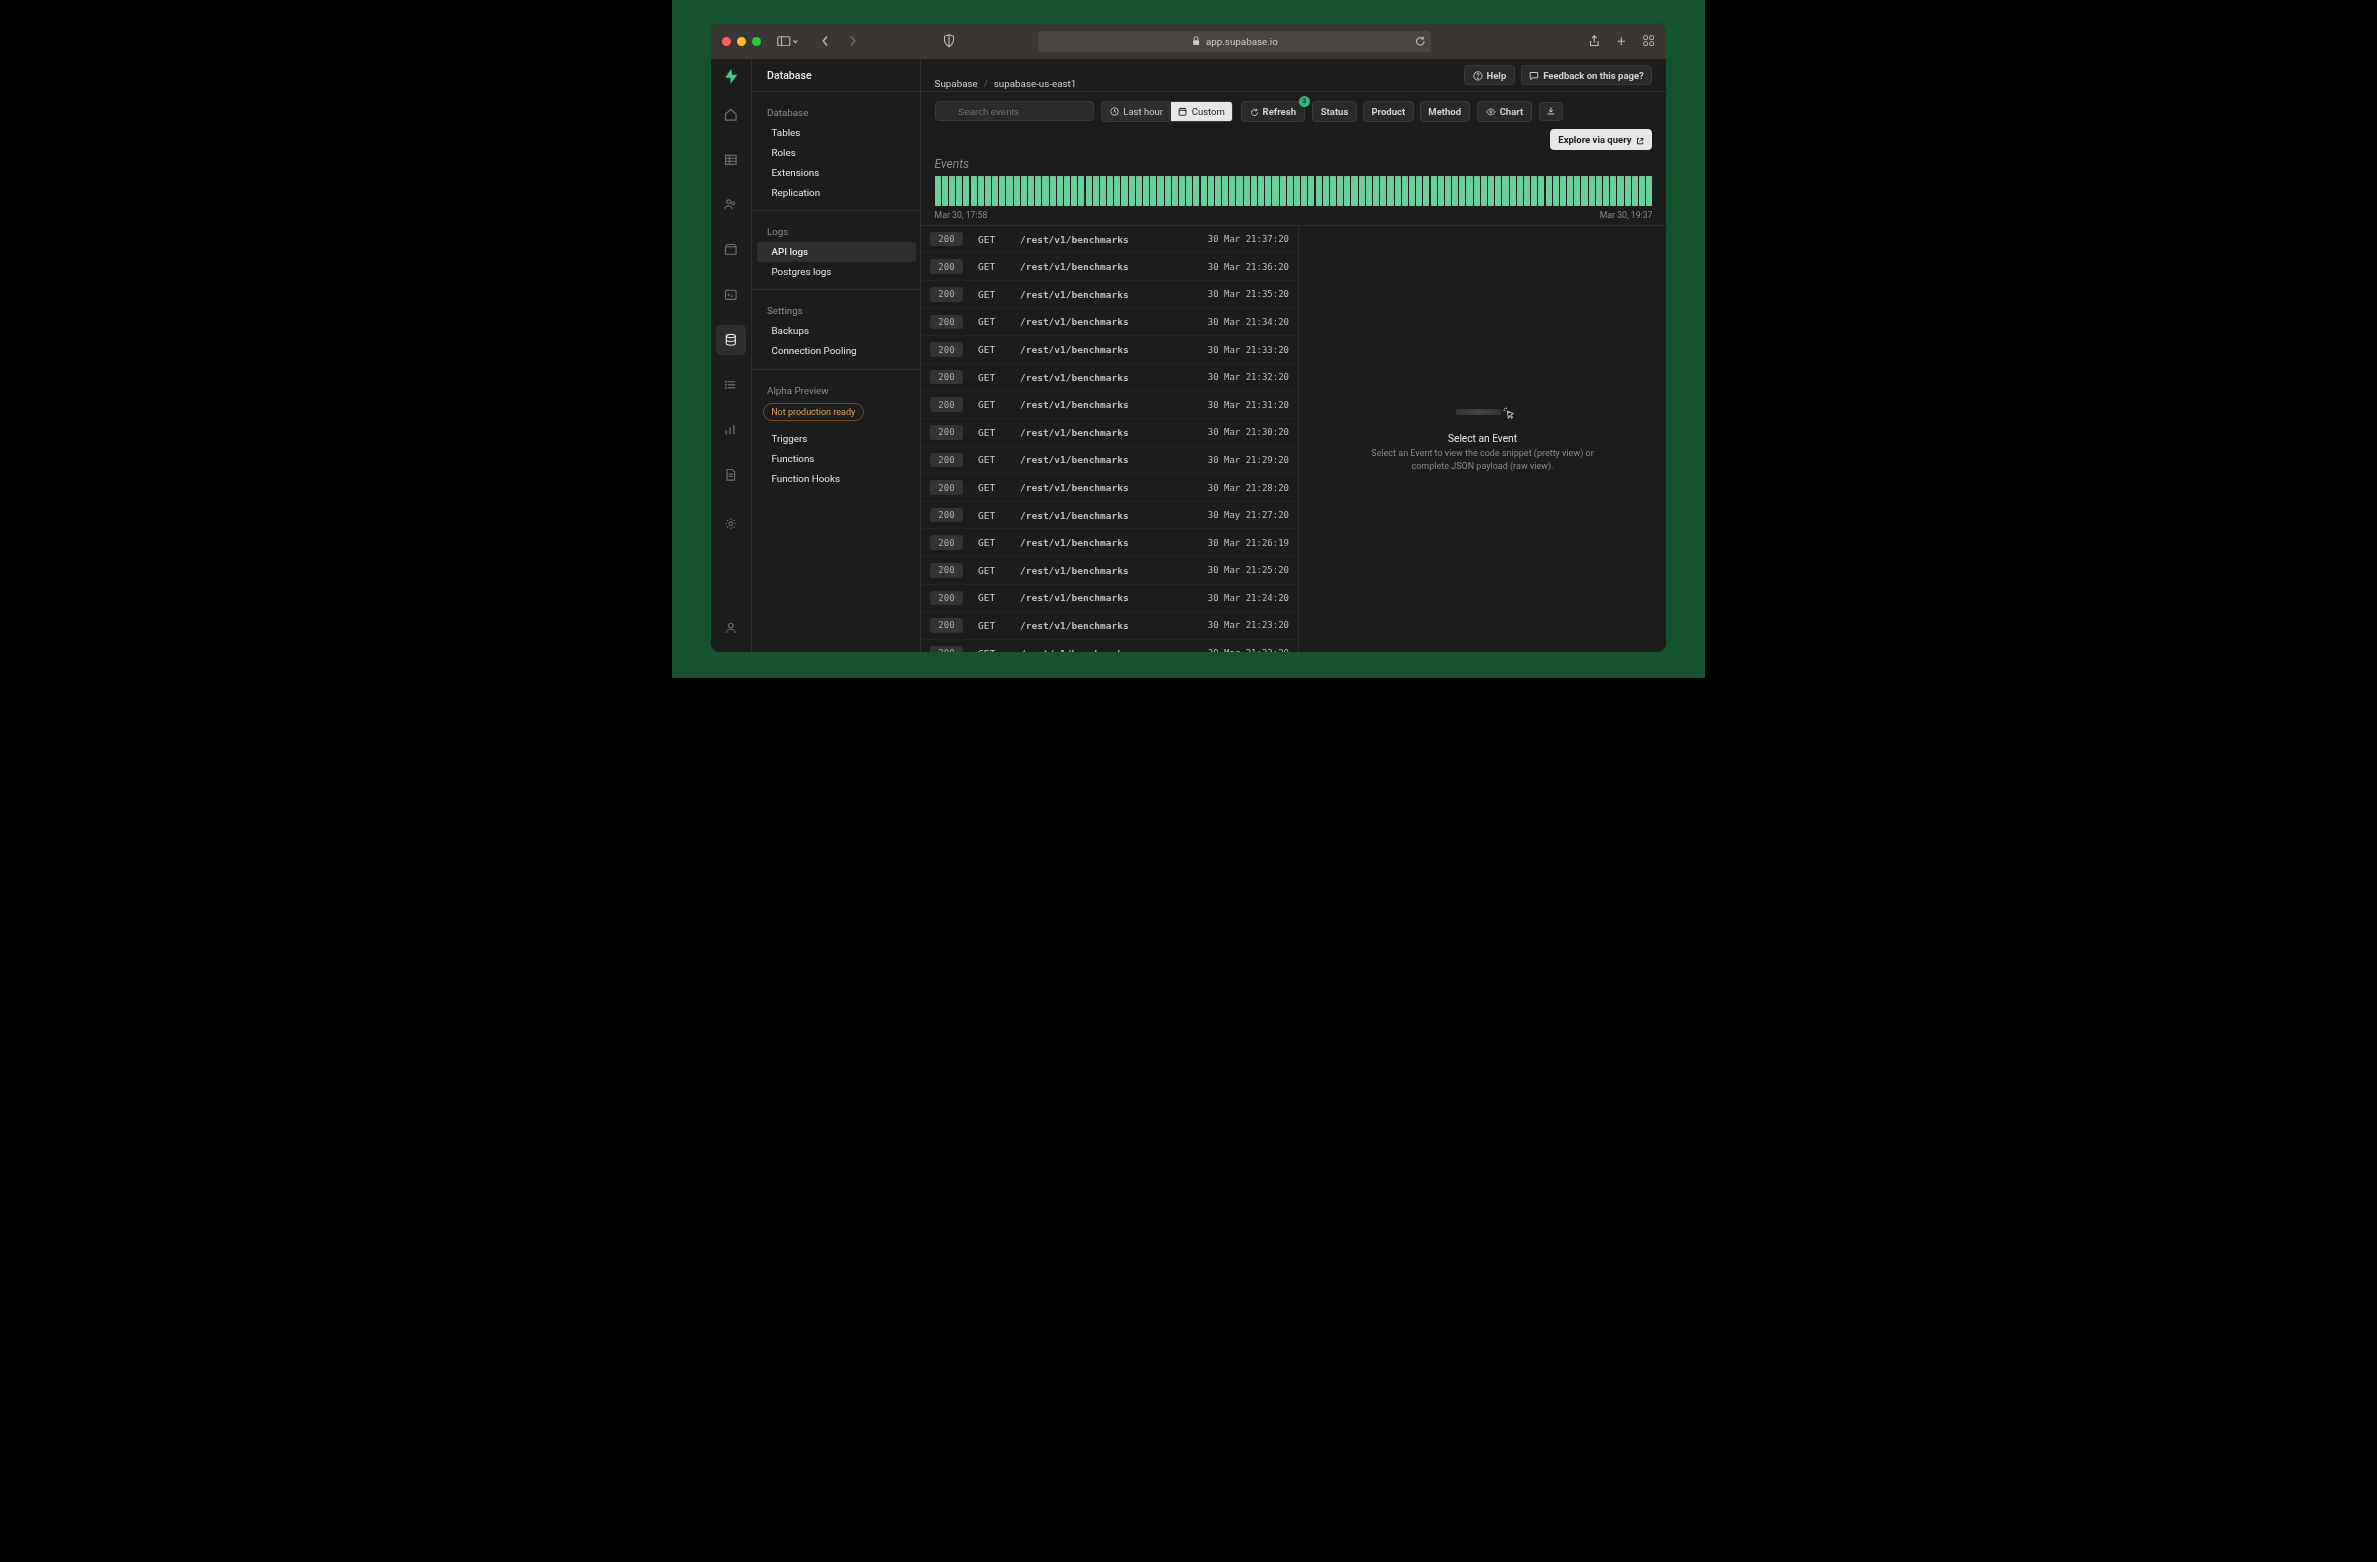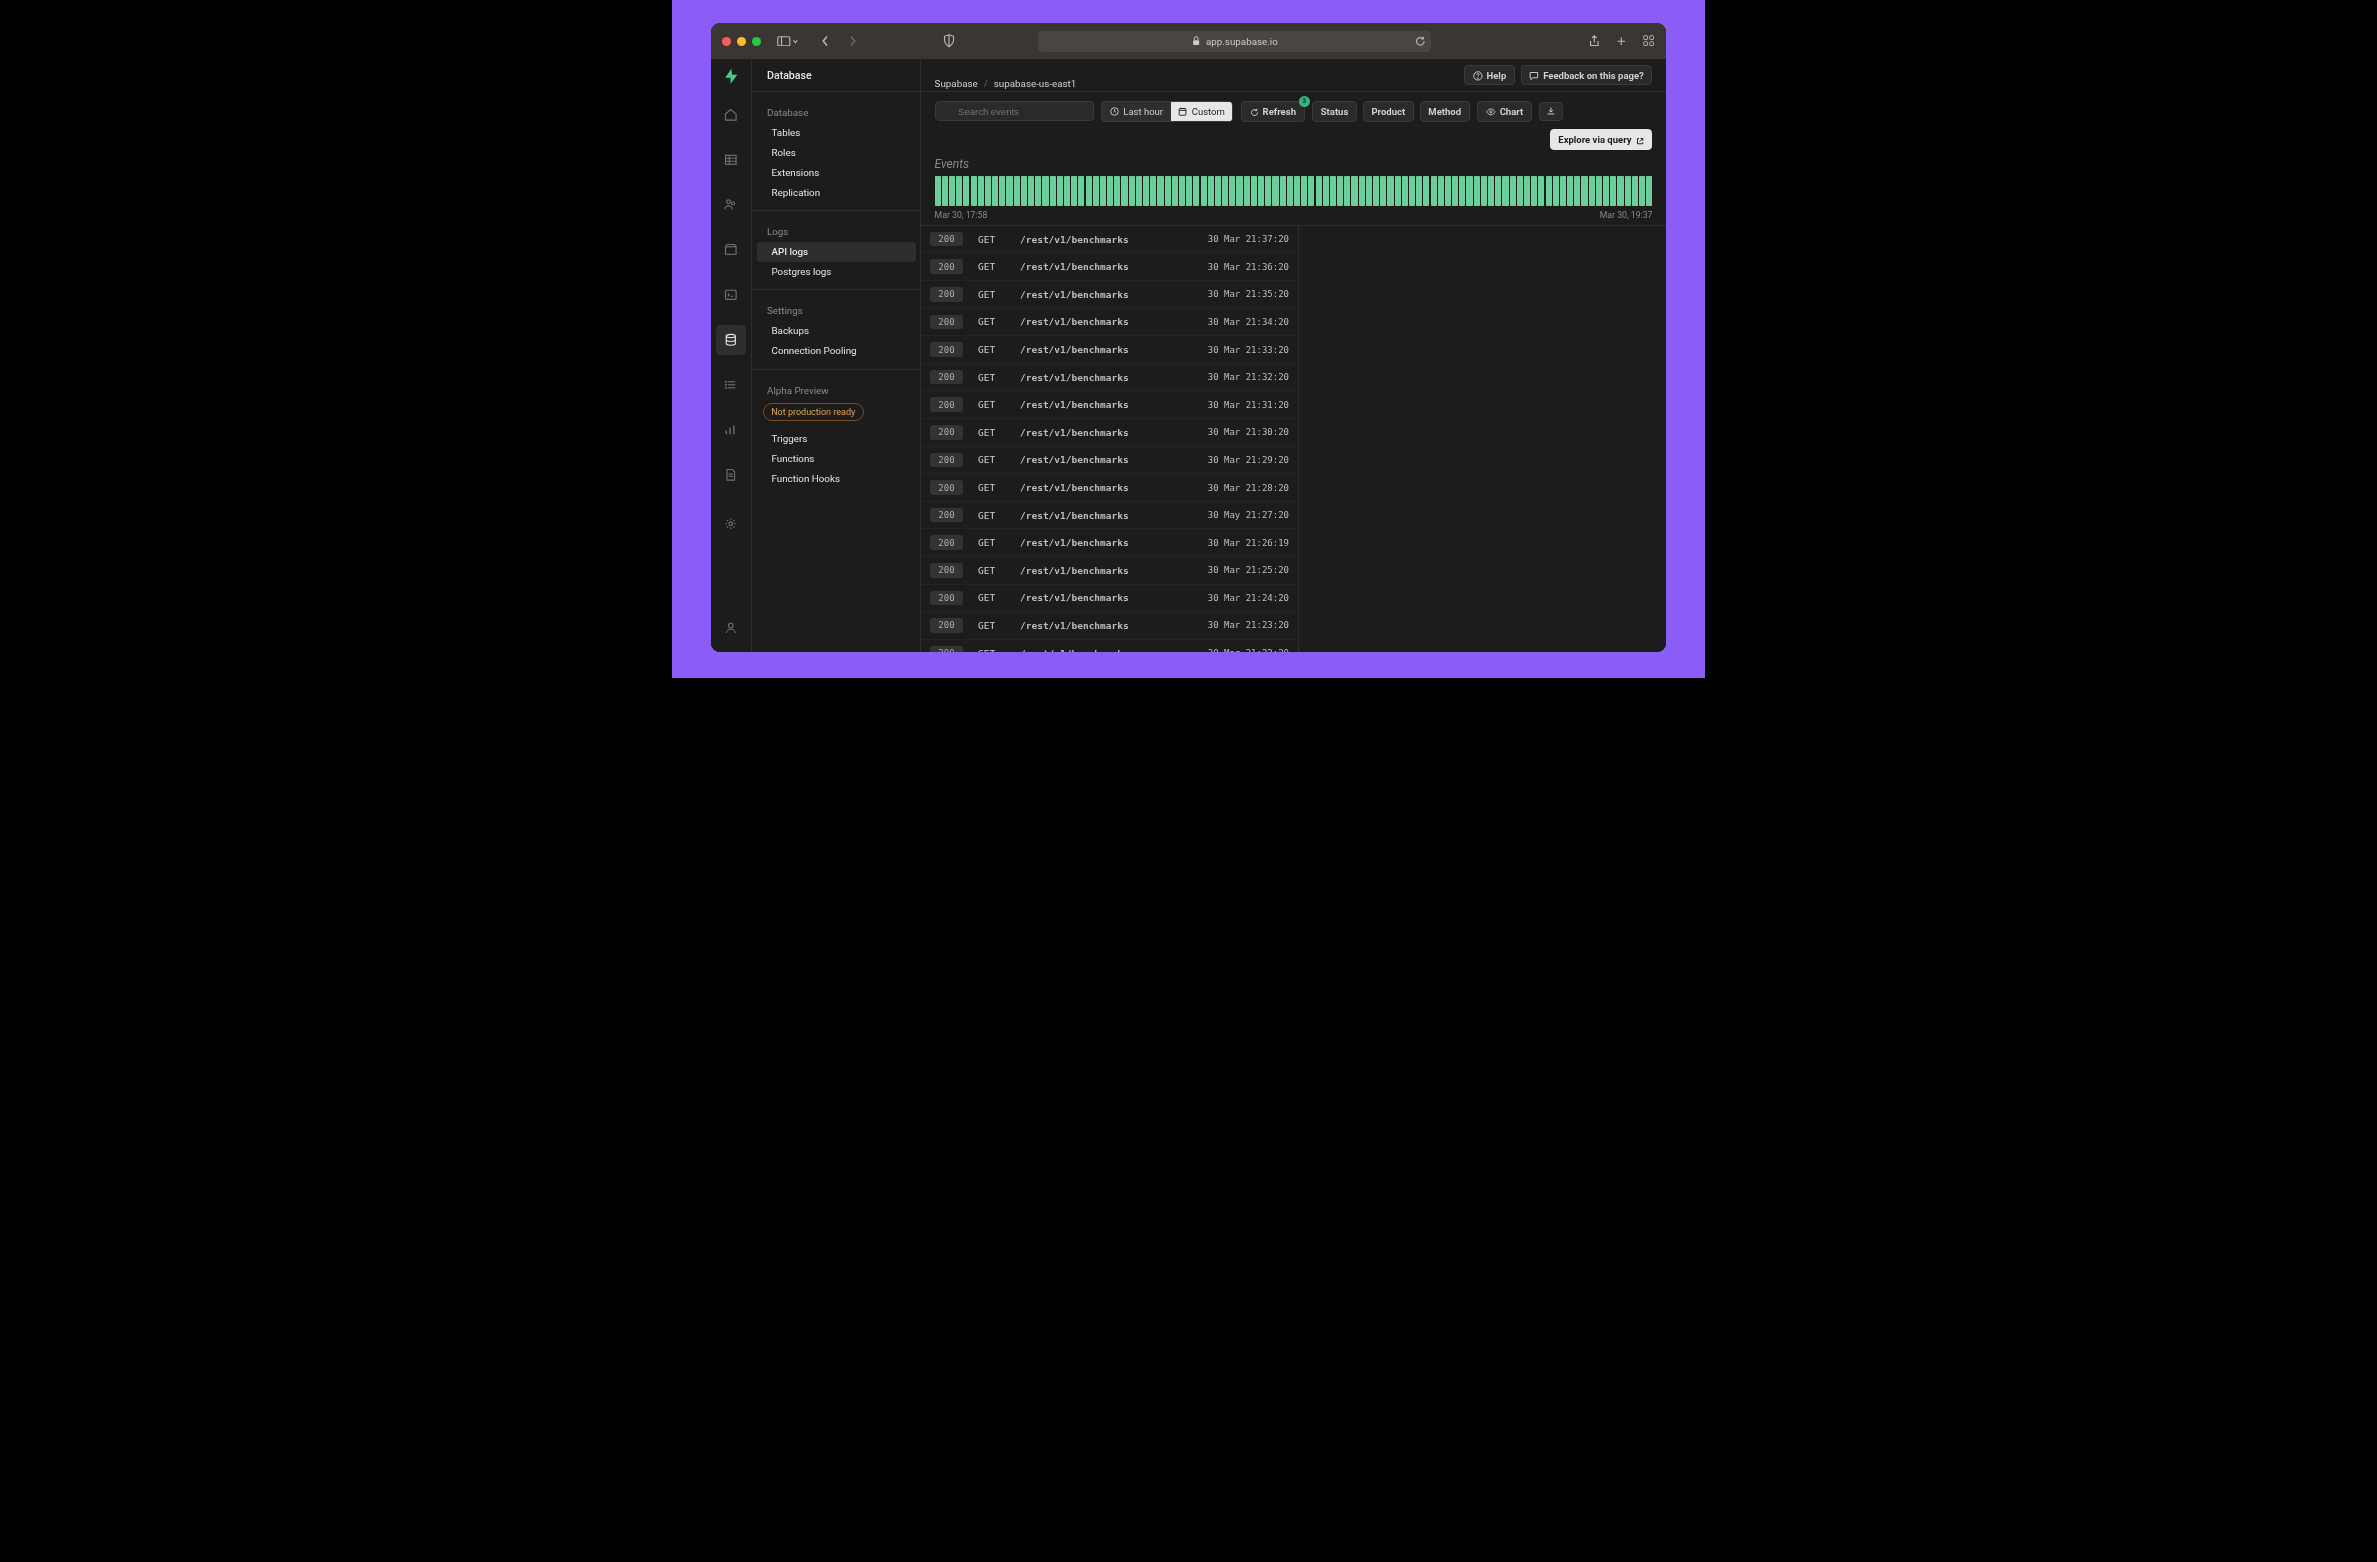--- a/index.html
+++ b/index.html
@@ -1,17 +1,17 @@
 <!DOCTYPE html>
 <html style="font-size:12px"><head>
 <meta charset="utf-8">
 <style>
   * { box-sizing: border-box; margin: 0; padding: 0; }
   html, body { width: 100%; height: 100%; background: #000; font-family: -apple-system, BlinkMacSystemFont, "Segoe UI", Roboto, sans-serif; }
-  .screen { width: 1033px; height: 678px; margin: 0 auto; background: #8b5cf6; position: relative; }
+  .screen { width: 1033px; height: 678px; margin: 0 auto; background: #14532d; position: relative; }
   .window { position: absolute; top: 23px; left: 39px; right: 39px; bottom: 26px; background: #1c1c1c; border-radius: 9px; overflow: hidden; display: flex; flex-direction: column; }
 
   
   .browser-bar { height: 36px; background: #3b3634; display: flex; align-items: center; padding: 0 10.6px; gap: 9px; flex-shrink: 0; }
   .traffic { display: flex; gap: 6px; }
   .dot { width: 9px; height: 9px; border-radius: 50%; }
   .dot.red { background: #ff5f57; }
   .dot.yellow { background: #febc2e; }
   .dot.green { background: #28c840; }
   .tb-icon { width: 13.6px; height: 13.6px; color: #bdb8b4; display: flex; align-items: center; justify-content: center; }
@@ -563,19 +563,32 @@
                 <div class="path">/rest/v1/benchmarks</div>
                 <div class="ts">30 Mar 21:23:20</div>
               </div>
               <div class="logrow">
                 <div class="status-chip">200</div>
                 <div class="method">GET</div>
                 <div class="path">/rest/v1/benchmarks</div>
                 <div class="ts">30 Mar 21:22:20</div>
               </div>
             </div>
+          <div class="detail">
+            <div class="empty-illus">
+              <div class="shim"></div>
+              <svg style="position:absolute;right:-7.6px;top:0" width="15" height="15" viewBox="0 0 20 20" fill="none" stroke="#b0b0b0" stroke-width="1.4">
+                  <path d="M7 7l8 3-3 2 2 3-1.5 1-2-3-2 3z"></path>
+                  <line x1="6" y1="2" x2="6" y2="4"></line>
+                  <line x1="2" y1="6" x2="4" y2="6"></line>
+                  <line x1="3" y1="3" x2="4.3" y2="4.3"></line>
+                </svg>
+            </div>
+            <div class="empty-title">Select an Event</div>
+            <div class="empty-sub">Select an Event to view the code snippet (pretty view) or complete JSON payload (raw view).</div>
+          </div>
         </div>
 
       </div>
     </div>
   </div>
 </div>
 
 
 </body></html>

